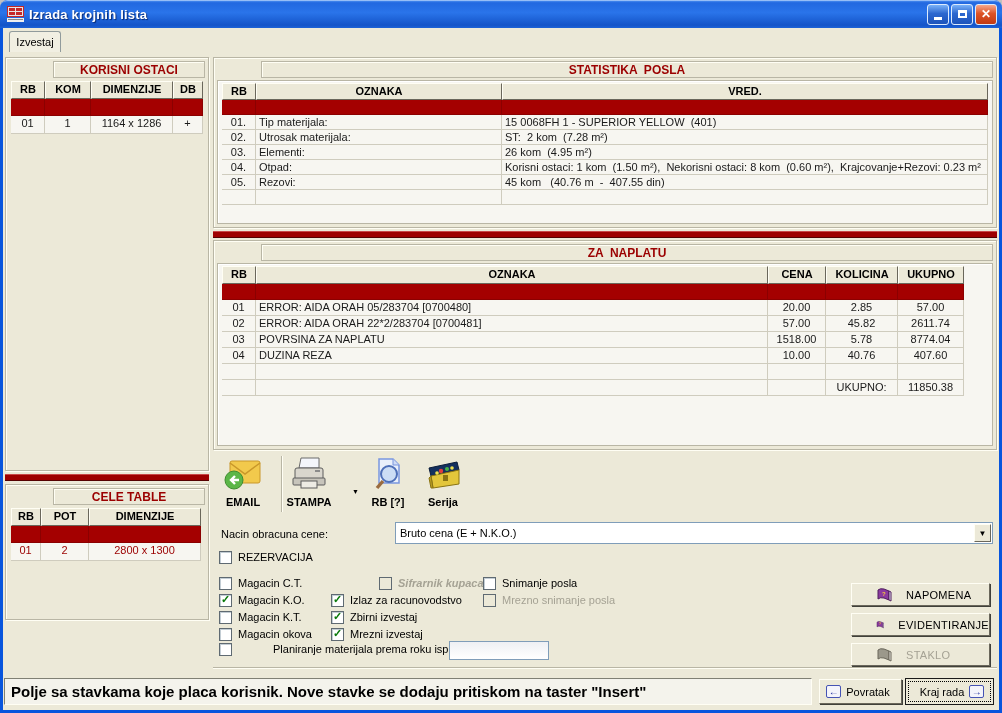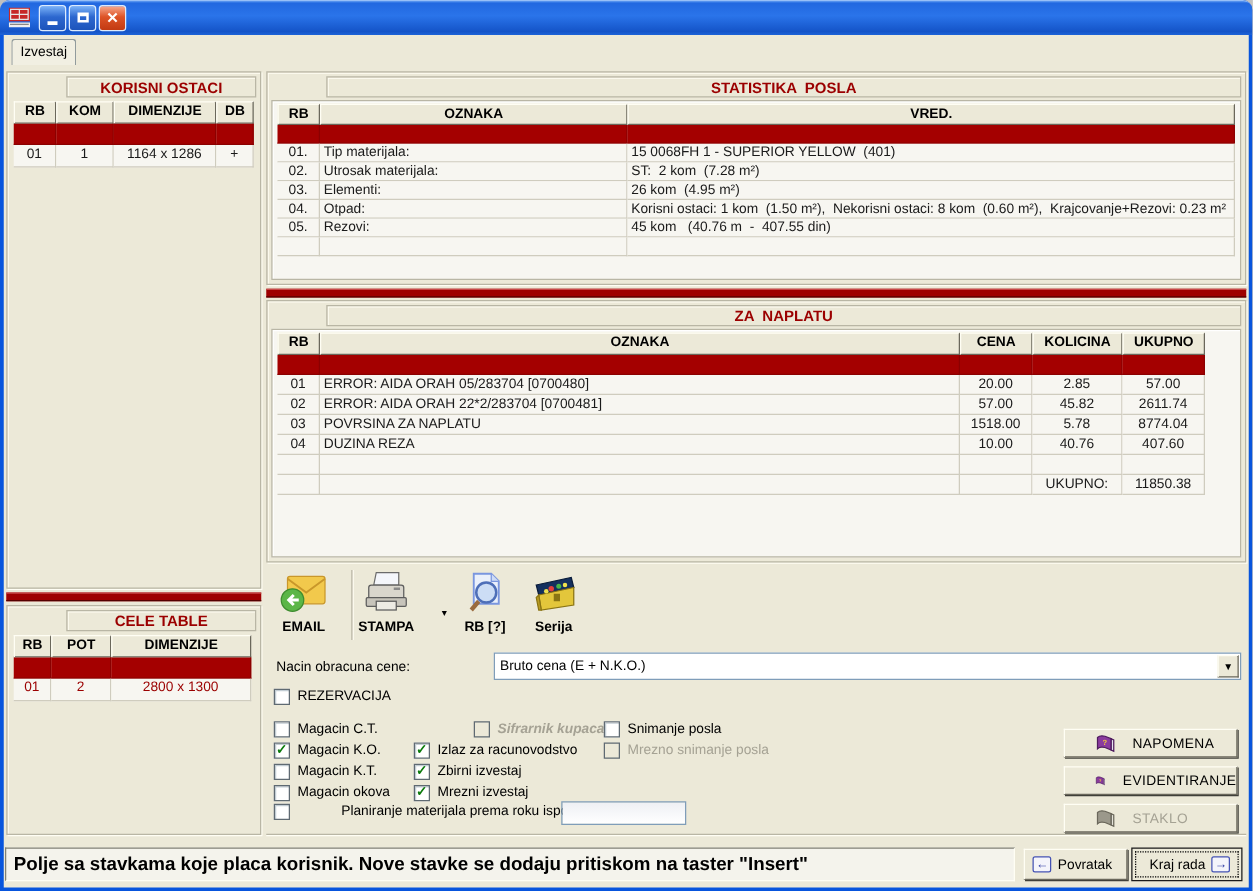--- a/index.html
+++ b/index.html
@@ -116,20 +116,21 @@
     <svg class="app-icon" viewBox="0 0 17 16">
       <rect x="0" y="0" width="17" height="11" fill="#c62828"></rect>
       <rect x="1" y="1" width="15" height="9" fill="#e5e5e5"></rect>
       <rect x="2" y="2" width="6" height="3" fill="#c62828"></rect>
         <rect x="9" y="2" width="6" height="3" fill="#c62828"></rect>
       <rect x="2" y="6" width="6" height="3" fill="#c62828"></rect>
         <rect x="9" y="6" width="6" height="3" fill="#c62828"></rect>
       <rect x="0" y="12" width="17" height="4" fill="#efefef"></rect>
       <rect x="1" y="13" width="15" height="1" fill="#888"></rect>
     </svg>
+    <div class="titlebar-title">Izrada krojnih lista</div>
     <div class="winbtn btn-blue">
         <span class="glyph-min"></span>
       </div>
     <div class="winbtn btn-blue">
         <span class="glyph-max"></span>
       </div>
     <div class="winbtn btn-close glyph-close"></div>
   </div>
 
   <div class="page">
@@ -154,21 +155,21 @@
           <div class="bc ctr">01</div>
           <div class="bc ctr">1</div>
           <div class="bc ctr">1164 x 1286</div>
           <div class="bc ctr">+</div>
         </div>
       </div>
     </div>
 
     <div class="abs redbar" style="left:2px; top:446px; width:204px; height:7px;"></div>
 
-    <div class="abs panel" style="left:2px; top:456px; width:204px; height:184px;">
+    <div class="abs panel" style="left:2px; top:456px; width:204px; height:136px;">
       <div class="ptitle">CELE TABLE</div>
       <div class="abs grid tbl-cele" style="left:5px; top:23px;">
         <div class="row">
           <div class="hc">RB</div>
           <div class="hc">POT</div>
           <div class="hc">DIMENZIJE</div>
         </div>
         <div class="row">
           <div class="bc rc"></div><div class="bc rc"></div><div class="bc rc"></div>
         </div>

